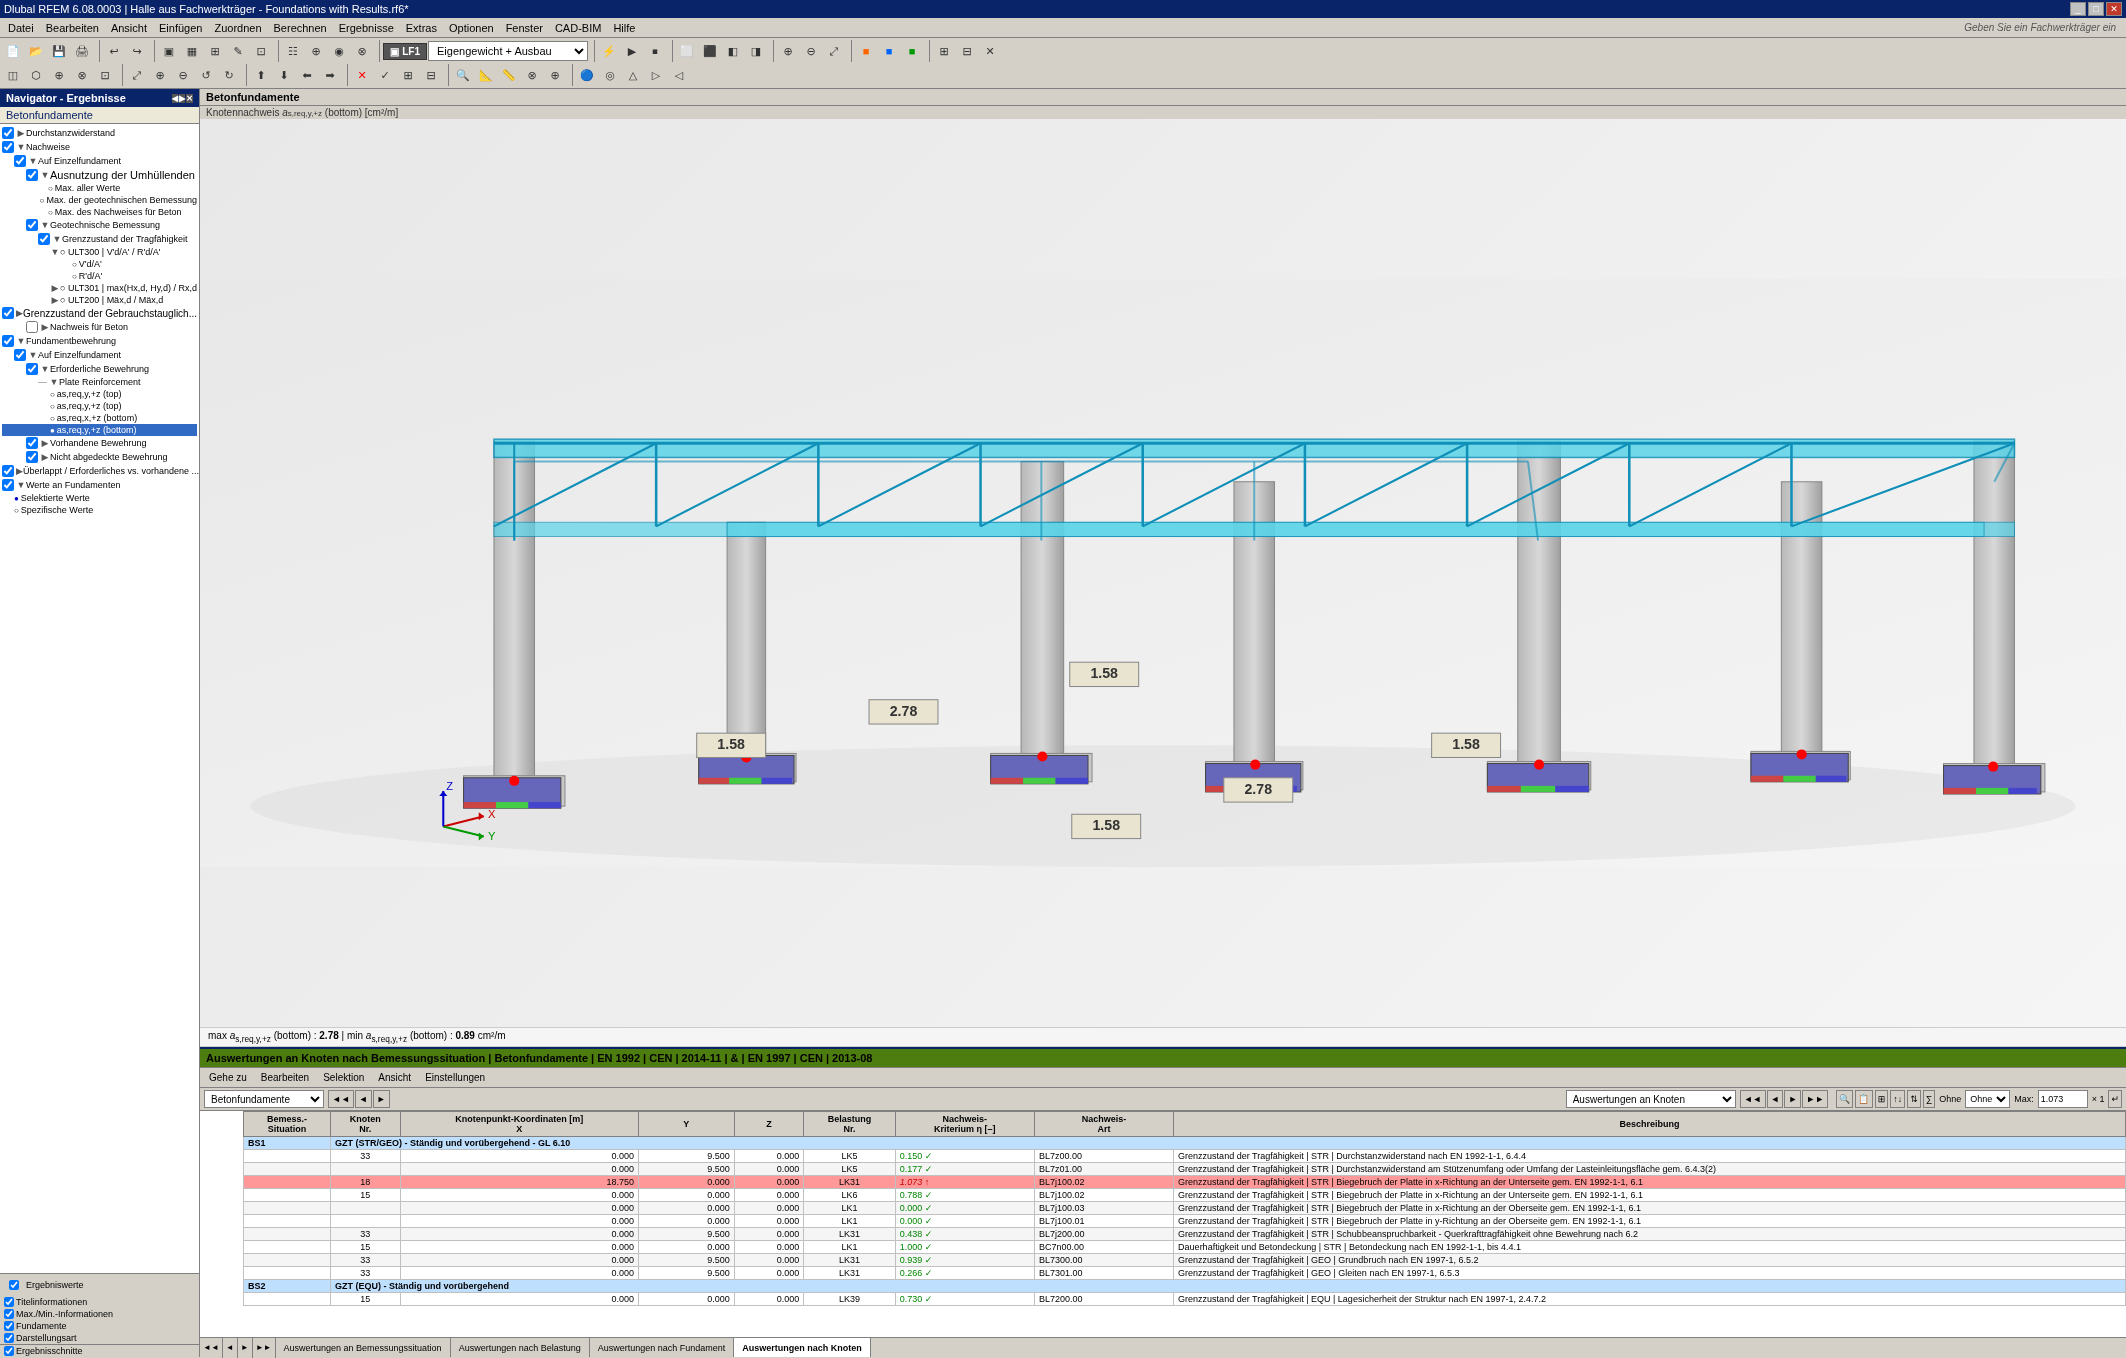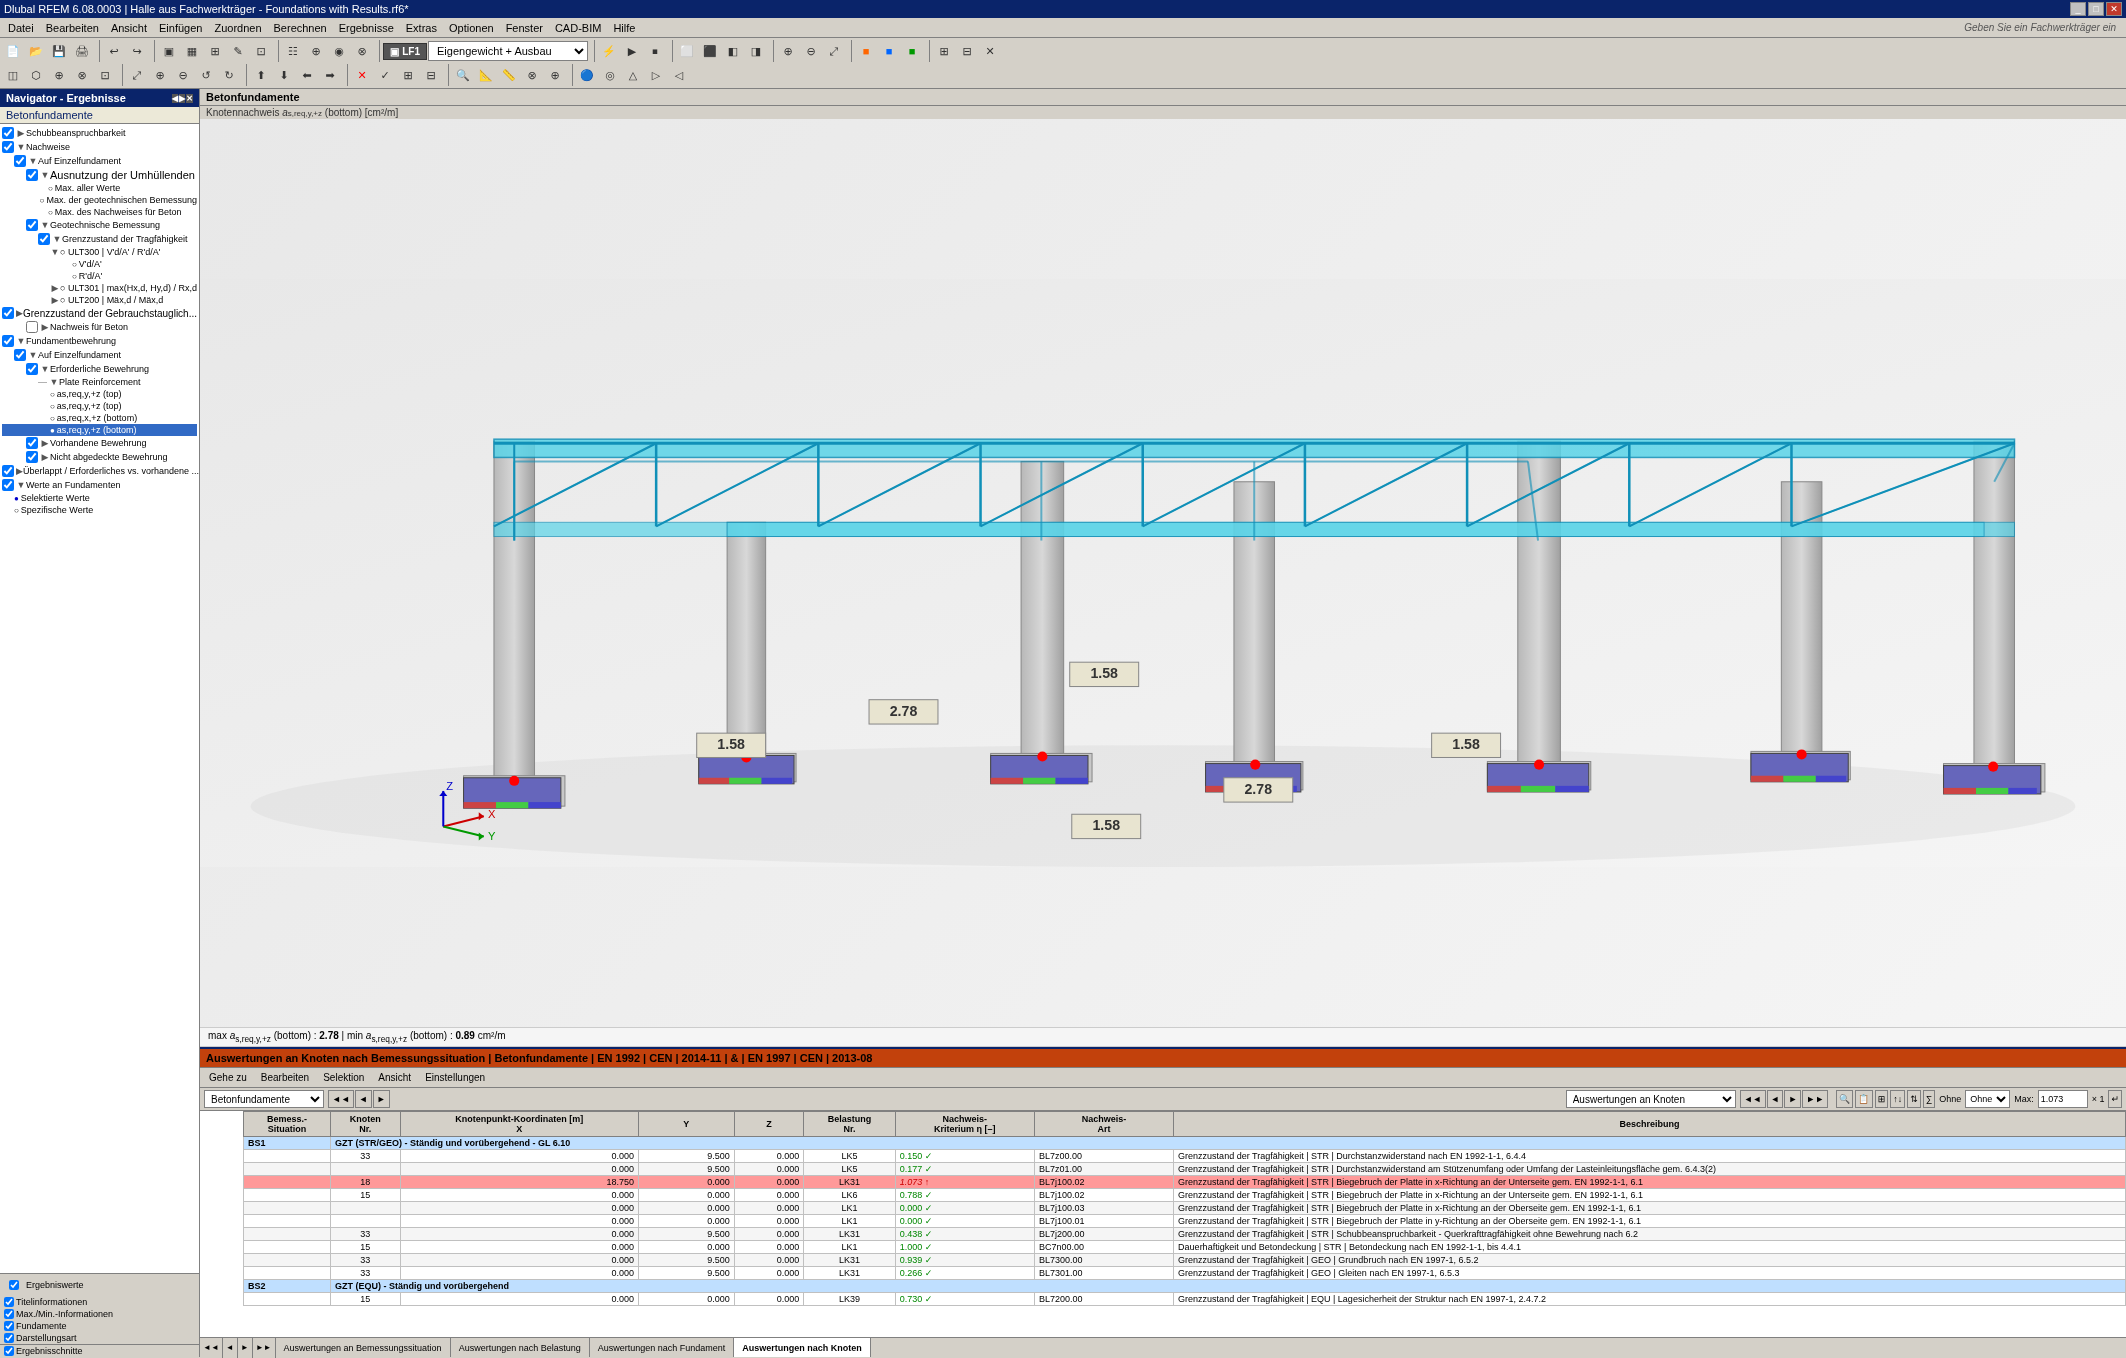--- a/index.html
+++ b/index.html
@@ -35,21 +35,21 @@
     .tree-item.selected { background: #316ac5; color: white; }
     .tree-indent { display: inline-block; }
     .tree-cb { width: 12px; height: 12px; margin-right: 2px; }
     .tree-expand { width: 10px; text-align: center; font-size: 9px; color: #555; }
     #viewport-title { background: #d4d0c8; border-bottom: 1px solid #808080; padding: 2px 6px; font-size: 11px; font-weight: bold; }
     #viewport-subtitle { font-size: 10px; color: #333; padding: 1px 6px; }
     #viewport-canvas { width: 100%; height: calc(100% - 50px); position: relative; background: linear-gradient(135deg, #e8e8e8 0%, #f5f5f5 100%); }
     
     
     #results-panel { position: absolute; bottom: 0; left: 0; right: 0; height: 290px; background: white; border-top: 2px solid #0a246a; }
-    #results-header { background: #c2410c; padding: 3px 6px; font-size: 11px; font-weight: bold; color: #000; border-bottom: 1px solid #808080; }
+    #results-header { background: #4d7c0f; padding: 3px 6px; font-size: 11px; font-weight: bold; color: #000; border-bottom: 1px solid #808080; }
     #results-toolbar { background: #d4d0c8; display: flex; align-items: center; gap: 4px; padding: 2px 4px; border-bottom: 1px solid #808080; }
     .results-tb-btn { padding: 1px 4px; font-size: 10px; background: #d4d0c8; border: 1px solid #d4d0c8; cursor: pointer; }
     #results-dropdown-bar { background: #d4d0c8; display: flex; align-items: center; gap: 4px; padding: 2px 4px; border-bottom: 1px solid #808080; }
     .results-dropdown { height: 18px; background: white; border: 1px solid #808080; font-size: 10px; padding: 0 2px; }
     
     
     #results-table-container { overflow-y: auto; height: calc(100% - 80px); padding-left: 43px; }
     #results-table { width: 100%; border-collapse: collapse; font-size: 9.5px; }
     #results-table th { background: #d4d0c8; border: 1px solid #808080; padding: 2px 4px; text-align: center; position: sticky; top: 0; white-space: nowrap; font-weight: bold; font-size: 9px; }
     #results-table td { border: 1px solid #c0c0c0; padding: 1px 4px; white-space: nowrap; font-size: 9px; }
@@ -203,21 +203,21 @@
     </div>
     <div id="nav-tab">
       <span>Betonfundamente</span>
     </div>
     <div id="nav-tree">
 
       <div class="tree-item">
         <span class="tree-indent" style="width:0px;"></span>
         <input type="checkbox" class="tree-cb" checked="" style="">
         <span class="tree-expand">▶</span>
-        <span style="font-size:9px;">Schubbeanspruchbarkeit</span>
+        <span style="font-size:9px;">Durchstanzwiderstand</span>
       </div>
 
       <div class="tree-item">
         <span class="tree-indent" style="width:0px;"></span>
         <input type="checkbox" class="tree-cb" checked="" style="">
         <span class="tree-expand">▼</span>
         <span style="font-size:9px;">Nachweise</span>
       </div>
 
       <div class="tree-item">

